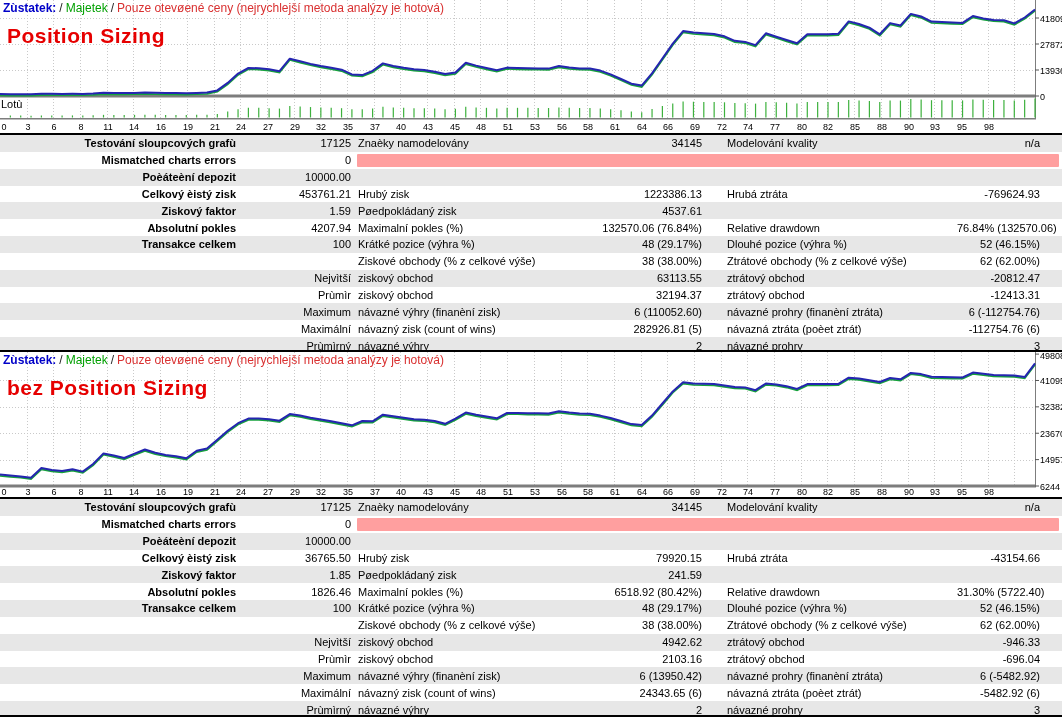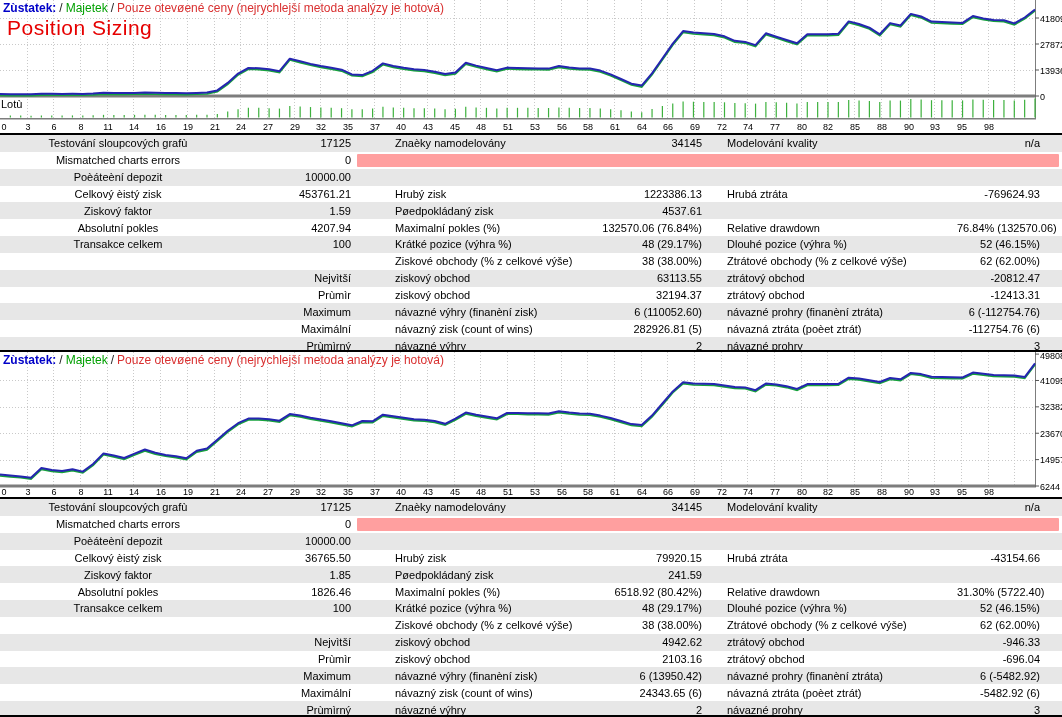--- a/index.html
+++ b/index.html
@@ -4,33 +4,33 @@
 <style>
   html,body{margin:0;padding:0;background:#fff;}
   .page{position:relative;width:1062px;height:717px;overflow:hidden;background:#fff;
         font-family:"Liberation Sans",sans-serif;color:#000;}
   .sec{position:absolute;left:0;width:1062px;}
   .chart-wrap{position:absolute;left:0;top:0;width:1062px;}
   svg{display:block;}
   .legend{position:absolute;top:1px;left:3px;font-size:12px;white-space:nowrap;}
   .lg-balance{font-weight:bold;}
   .lg-sep{color:#222;padding:0 3px;}
-  .big-title{position:absolute;top:16px;left:7px;font-size:21px;font-weight:normal;letter-spacing:0.5px;}
+  .big-title{position:absolute;top:24px;left:7px;font-size:21px;font-weight:bold;letter-spacing:0.5px;}
   .lots-label{position:absolute;top:98px;left:1px;font-size:11px;color:#000;}
   .ttable{position:absolute;left:0;width:1062px;background:#fff;border-top:2px solid #000;
           border-bottom:2px solid #000;box-sizing:border-box;overflow:hidden;}
   #table0{top:133px;height:219px;}
   #table1{top:497px;height:220px;}
   .trow{display:grid;grid-template-columns:236px 115px 236px 115px 255px 105px;
         align-items:center;height:16.85px;font-size:11px;position:relative;}
   .trow.alt{background:#e7e7e7;}
   .cell{overflow:hidden;white-space:nowrap;}
-  .c1{padding-left:0;text-align:center;}
+  .c1{padding-left:0;text-align:right;font-weight:bold;}
   .c2{text-align:right;}
-  .c3{padding-left:7px;text-align:left;margin-left:37px;}
+  .c3{padding-left:7px;text-align:left;}
   .c4{text-align:right;}
   .c5{padding-left:25px;text-align:left;}
   .c6{text-align:right;padding-right:22px;}
   .pinkbar{grid-column:3/7;height:13px;margin-left:6px;margin-right:3px;border-radius:1px;}
 </style>
 </head>
 <body>
 
 <div class="page">
 
@@ -451,20 +451,21 @@
             <text x="882" y="143">88</text>
             <text x="909" y="143">90</text>
             <text x="935" y="143">93</text>
             <text x="962" y="143">95</text>
             <text x="989" y="143">98</text>
           </g>
         </svg>
       <div class="legend">
         <span class="lg-balance" style="color: rgb(0, 0, 200);">Zùstatek:</span><span class="lg-sep">/</span><span class="lg-equity" style="color: rgb(0, 160, 0);">Majetek</span><span class="lg-sep">/</span><span class="lg-note" style="color: rgb(217, 48, 48);">Pouze otevøené ceny (nejrychlejší metoda analýzy je hotová)</span>
       </div>
+      <div class="big-title" style="color: rgb(230, 0, 0);">bez Position Sizing</div>
     </div>
   </div>
   <div class="ttable" id="table1">
       <div class="trow alt">
         <div class="cell c1">Testování sloupcových grafù</div>
         <div class="cell c2">17125</div>
         <div class="cell c3">Znaèky namodelovány</div>
         <div class="cell c4">34145</div>
         <div class="cell c5">Modelování kvality</div>
         <div class="cell c6">n/a</div>

